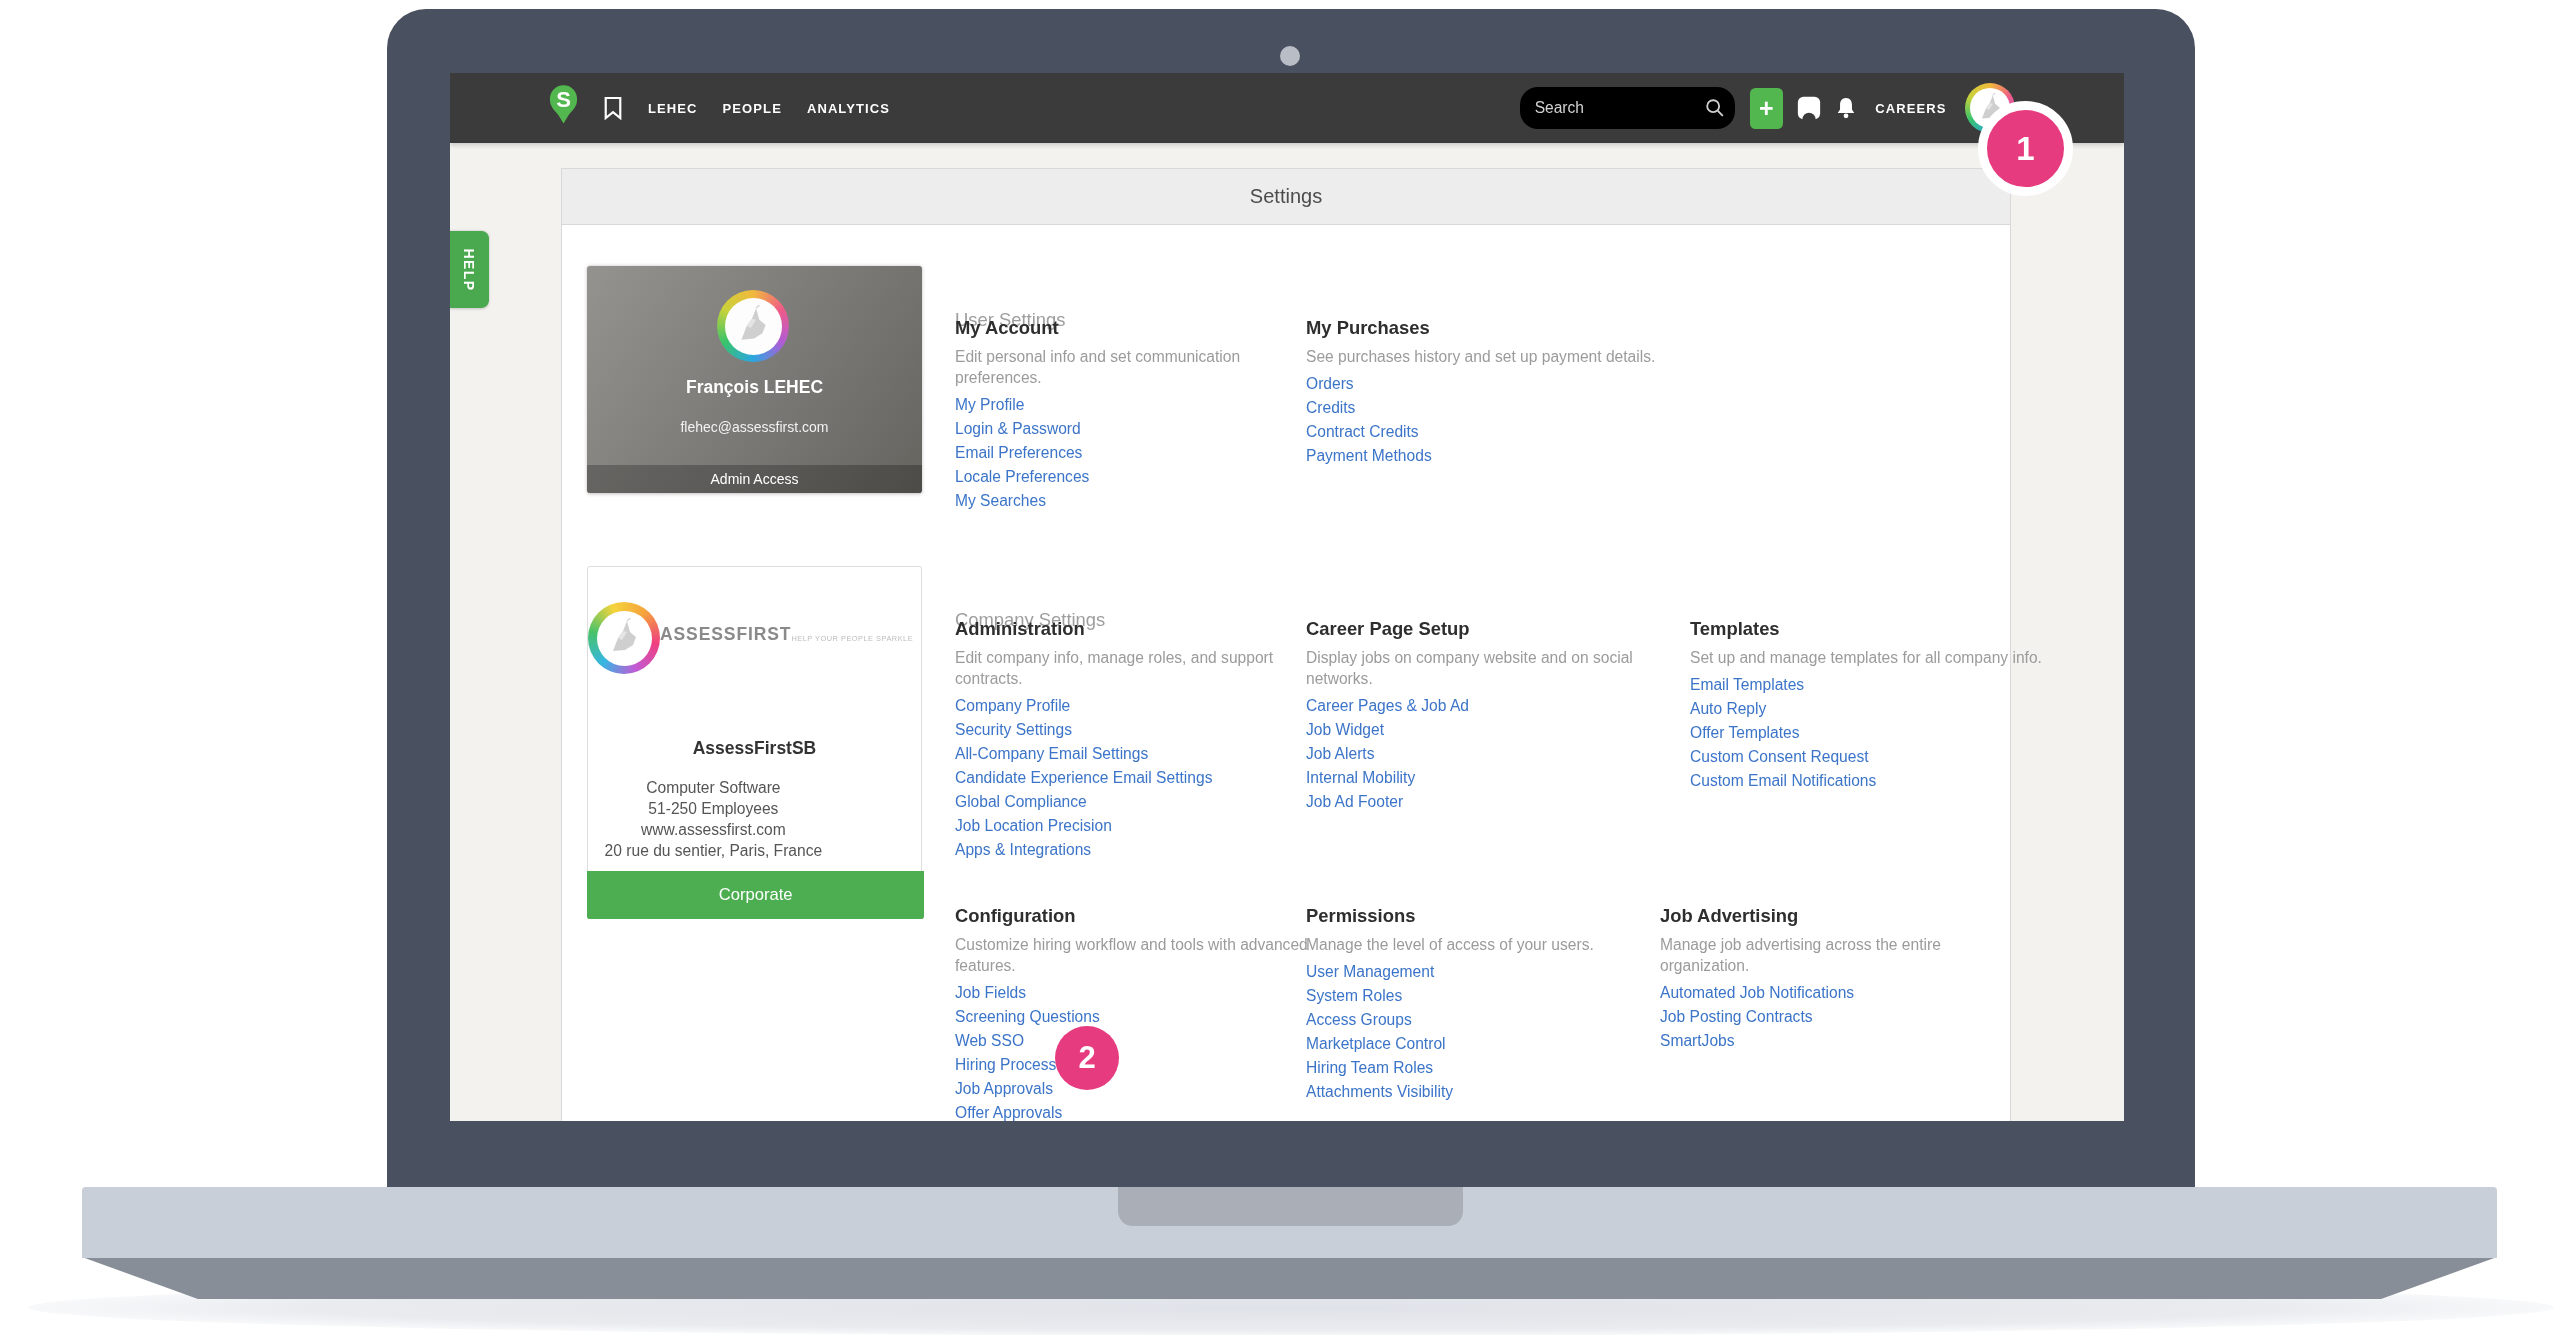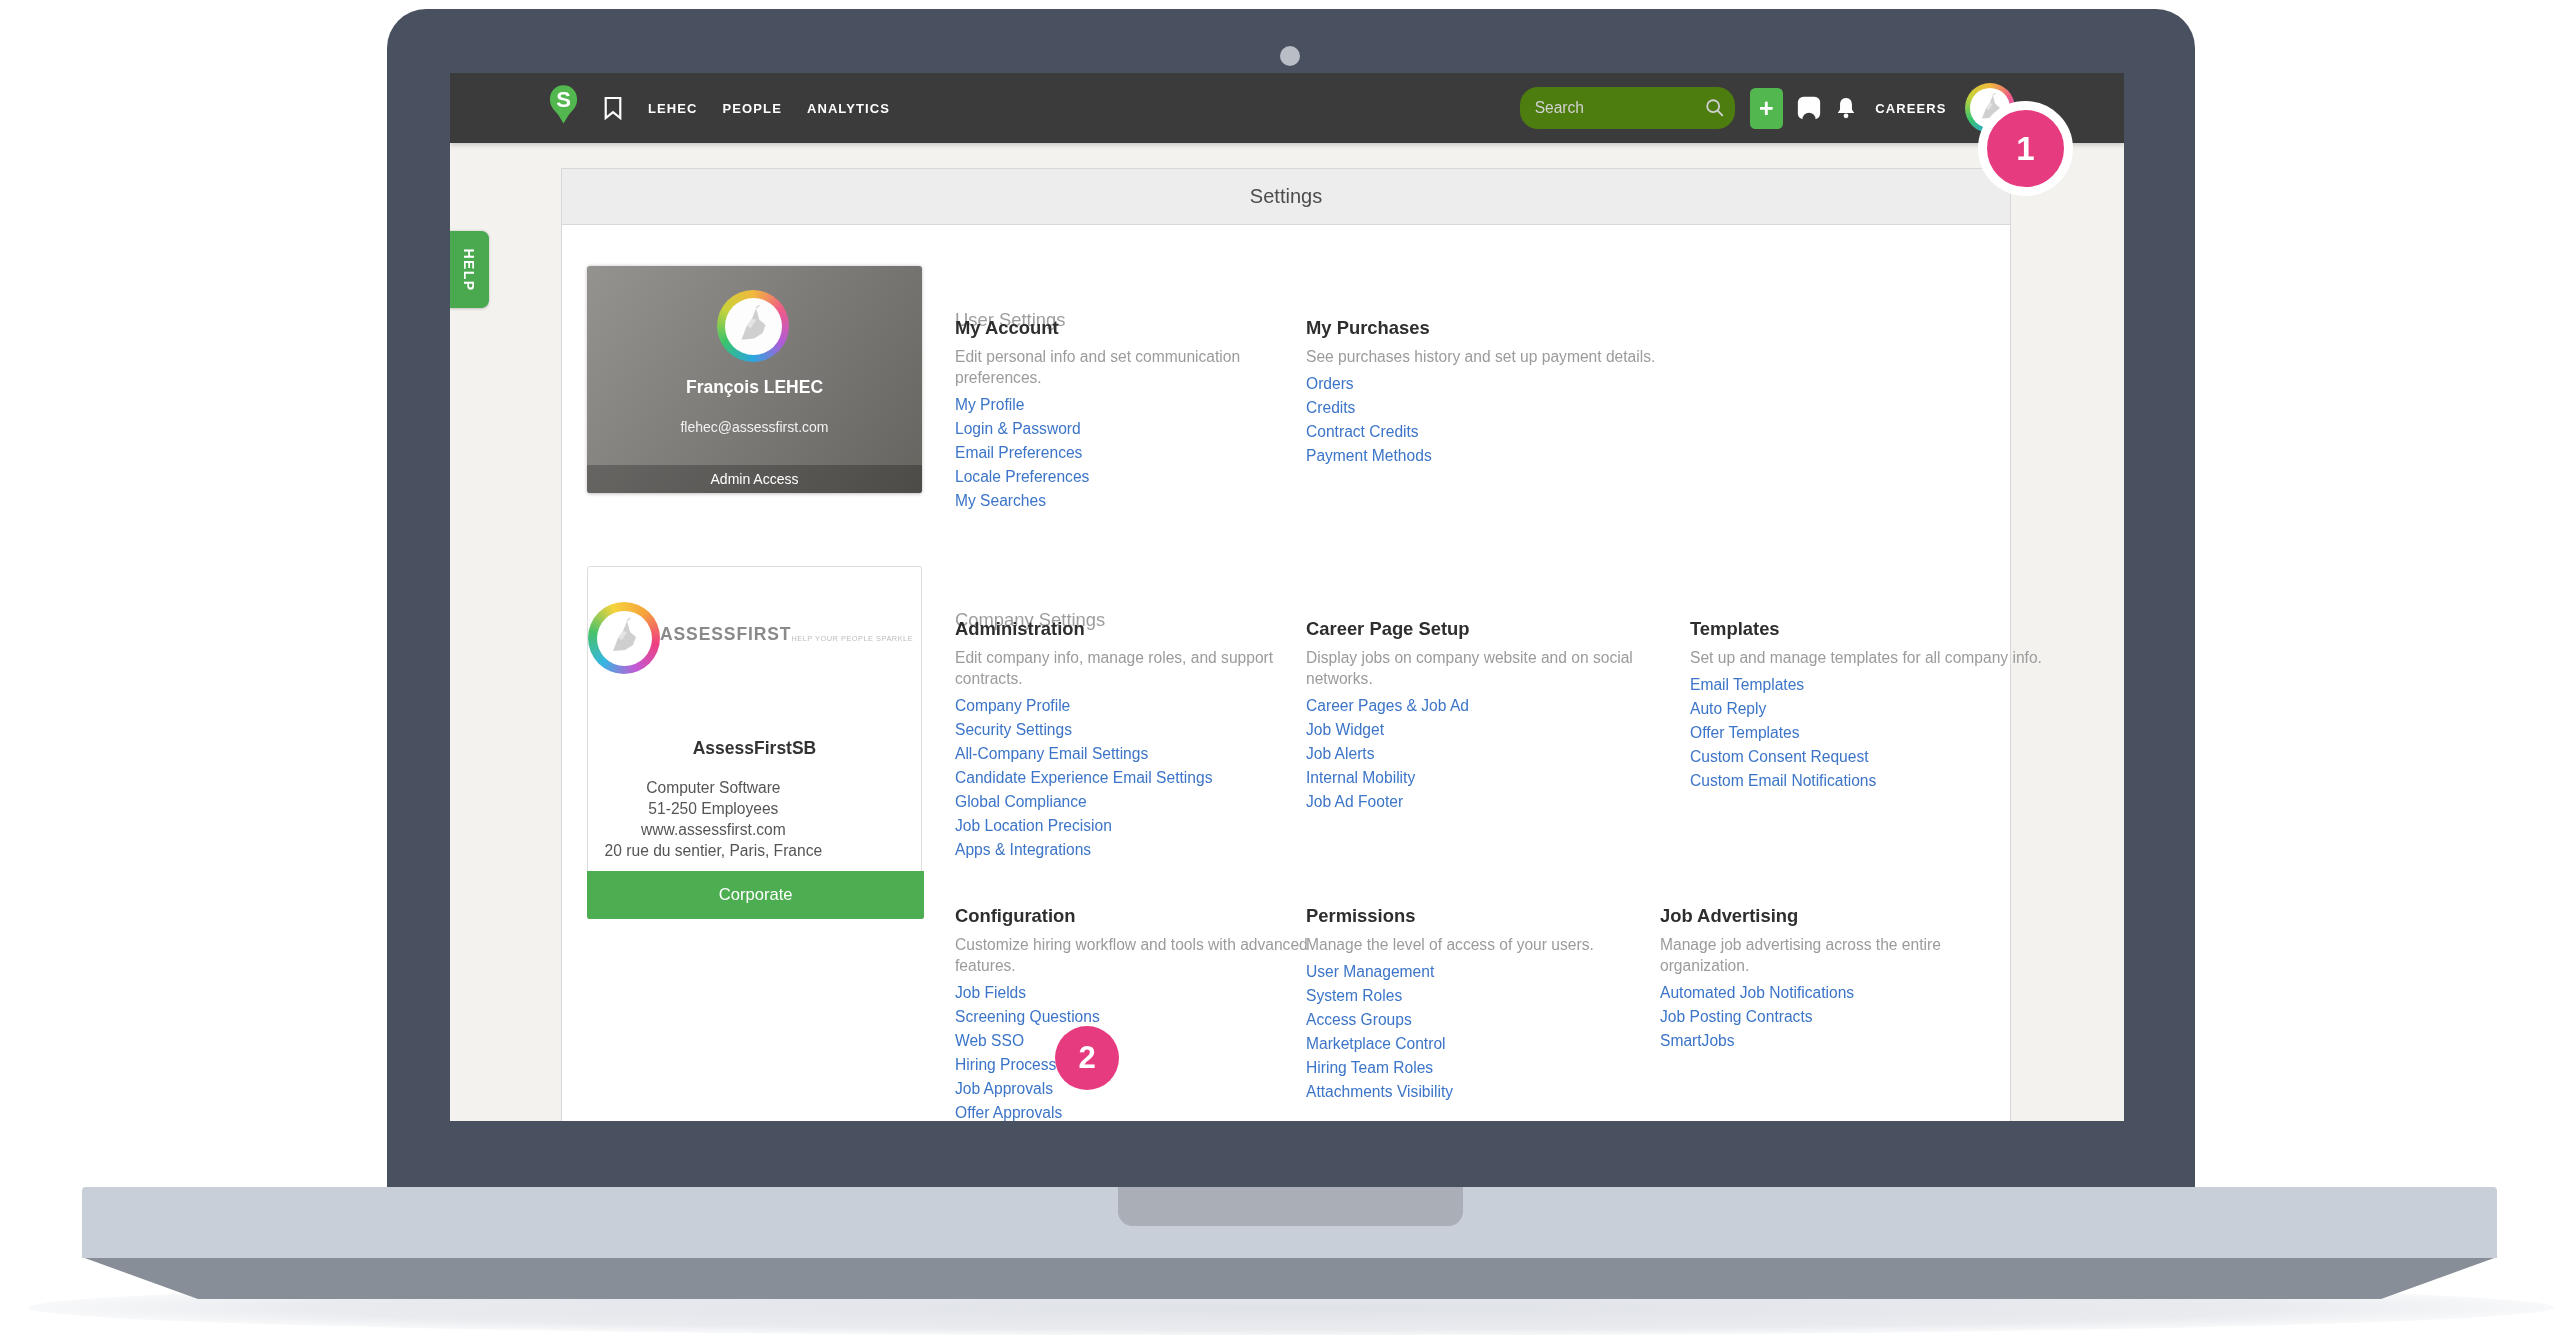--- a/index.html
+++ b/index.html
@@ -22,21 +22,21 @@
   
   .navbar{position:absolute;left:0;top:0;width:100%;height:70px;background:#3c3b3b;display:flex;align-items:center;
     padding:0 109px 0 99px;box-sizing:border-box;box-shadow:0 1.8px 4.6px rgba(0,0,0,.18);}
   .nav-left{display:flex;align-items:center;gap:25px;}
   .logo{position:relative;width:29px;height:48px;flex:0 0 auto;}
   .logo svg{display:block;}
   .logo .s-letter{position:absolute;left:0;top:2.8px;width:29px;text-align:center;color:#fff;font-weight:bold;font-size:22px;}
   .nav-item{color:#ffffff;font-size:13px;font-weight:bold;letter-spacing:1.1px;cursor:pointer;}
   .bookmark{width:20px;height:24px;}
   .nav-right{margin-left:auto;display:flex;align-items:center;gap:13px;}
-  .searchbox{position:relative;width:215px;height:42px;background:#4d7c0f;border-radius:18px;}
+  .searchbox{position:relative;width:215px;height:42px;background:#000000;border-radius:18px;}
   .searchbox input{position:absolute;left:0;top:0;width:100%;height:100%;background:transparent;border:none;outline:none;
     color:#e8e8e8;font-size:15.6px;padding:0 37px 0 14.7px;box-sizing:border-box;font-family:inherit;}
   .searchbox input::placeholder{color:#d2d2d2;}
   .search-glass{position:absolute;right:9.2px;top:10px;}
   .plus-btn{width:33px;height:41px;background:#53b74f;border-radius:5.5px;color:#fff;font-size:25px;font-weight:bold;
     display:flex;align-items:center;justify-content:center;cursor:pointer;margin-left:1.8px;}
   .tray-icon,.bell-icon{display:flex;align-items:center;justify-content:center;}
   .careers{color:#fff;font-size:13px;font-weight:bold;letter-spacing:1.1px;margin:0 5.5px;}
   .avatar-ring{width:50px;height:50px;border-radius:50%;
     background:conic-gradient(#f0b93c,#ef5b88,#b05bd6,#2ba7e0,#39c36b,#c9d23a,#f0b93c);

